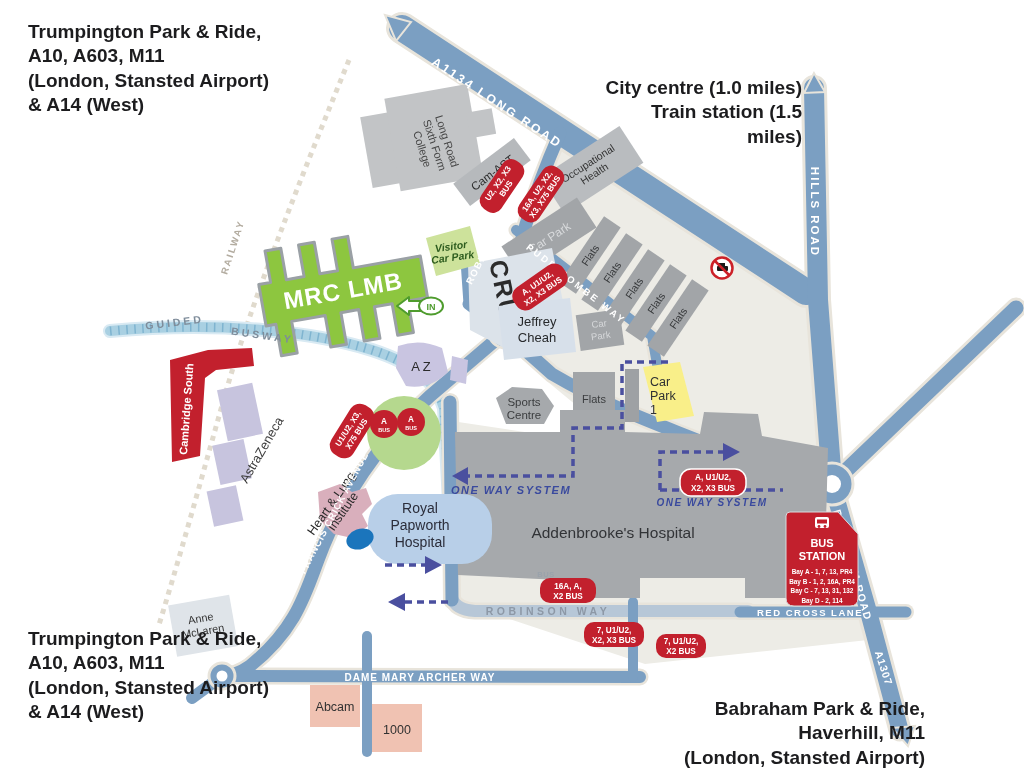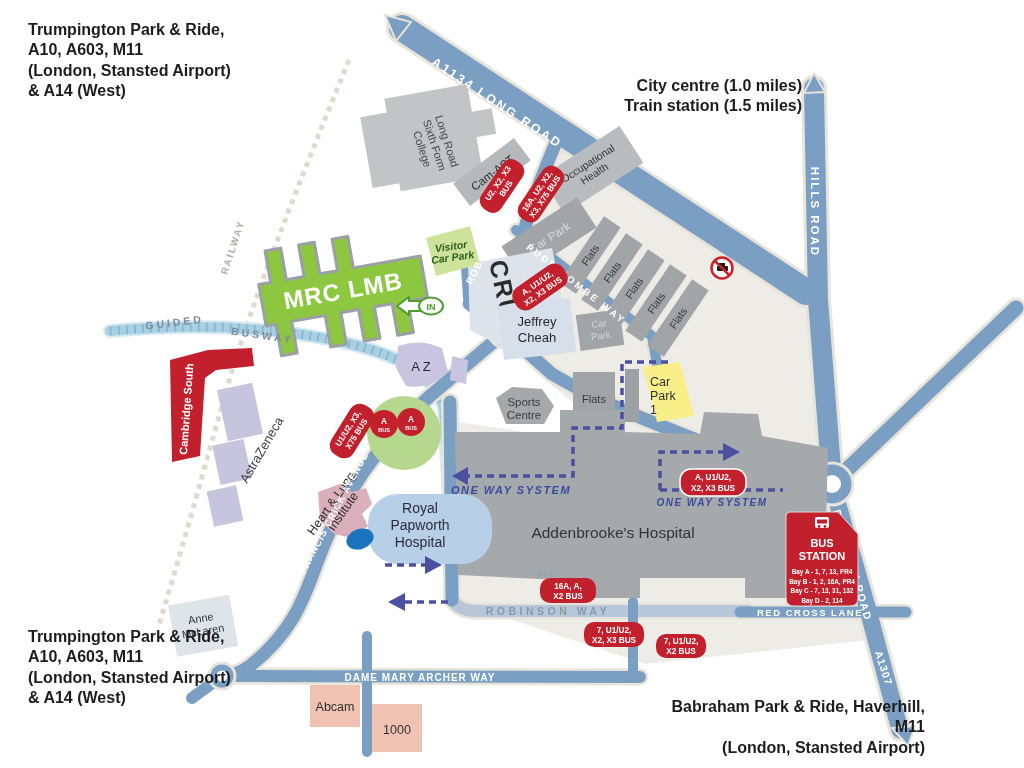--- a/index.html
+++ b/index.html
@@ -1,19 +1,19 @@
 <!DOCTYPE html>
 <html><head>
 <meta charset="utf-8">
 <style>
   html,body{margin:0;padding:0;background:#fff;}
   .map{position:relative;width:1024px;height:768px;overflow:hidden;background:#ffffff;
        font-family:"Liberation Sans",sans-serif;}
   .map svg{position:absolute;left:0;top:0;}
-  .corner{position:absolute;font-weight:bold;font-size:16px;line-height:1.28;
+  .corner{position:absolute;font-weight:bold;font-size:19px;line-height:1.28;
           color:#1c1c1e;white-space:pre-line;}
   text{font-family:"Liberation Sans",sans-serif;}
 </style>
 </head>
 <body>
 
 <div class="map">
 <svg width="1024" height="768" viewBox="0 0 1024 768">
 
   <g>

